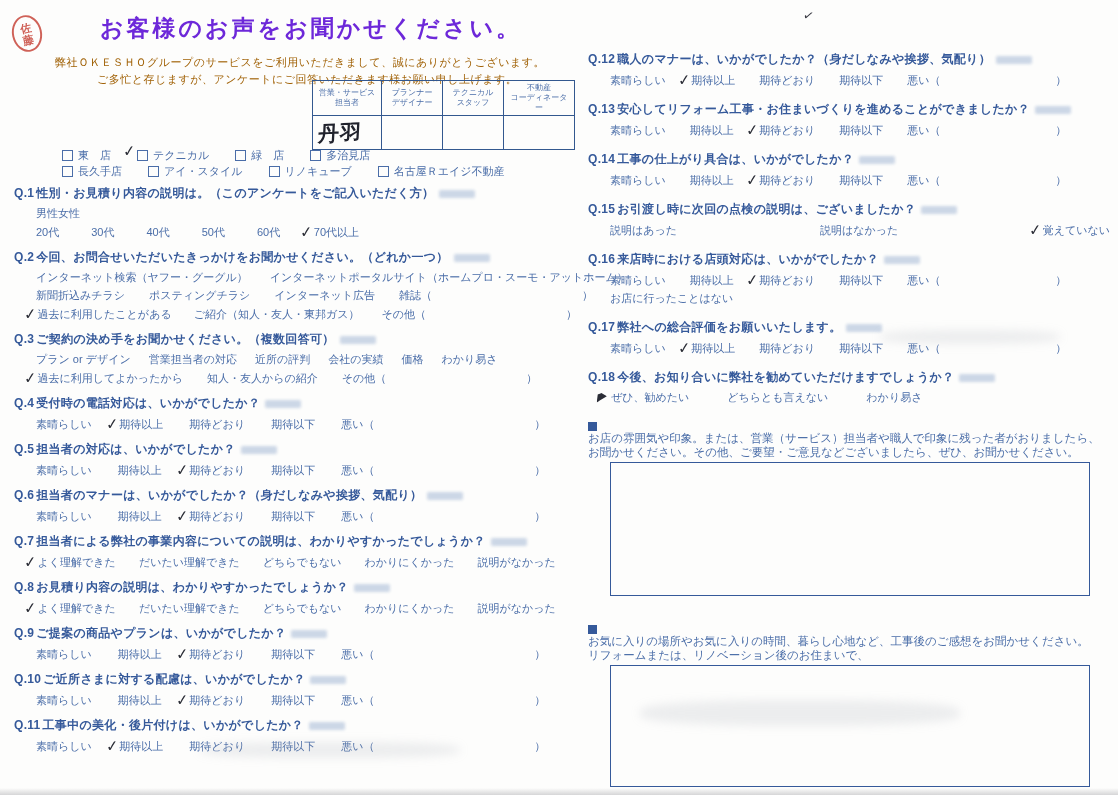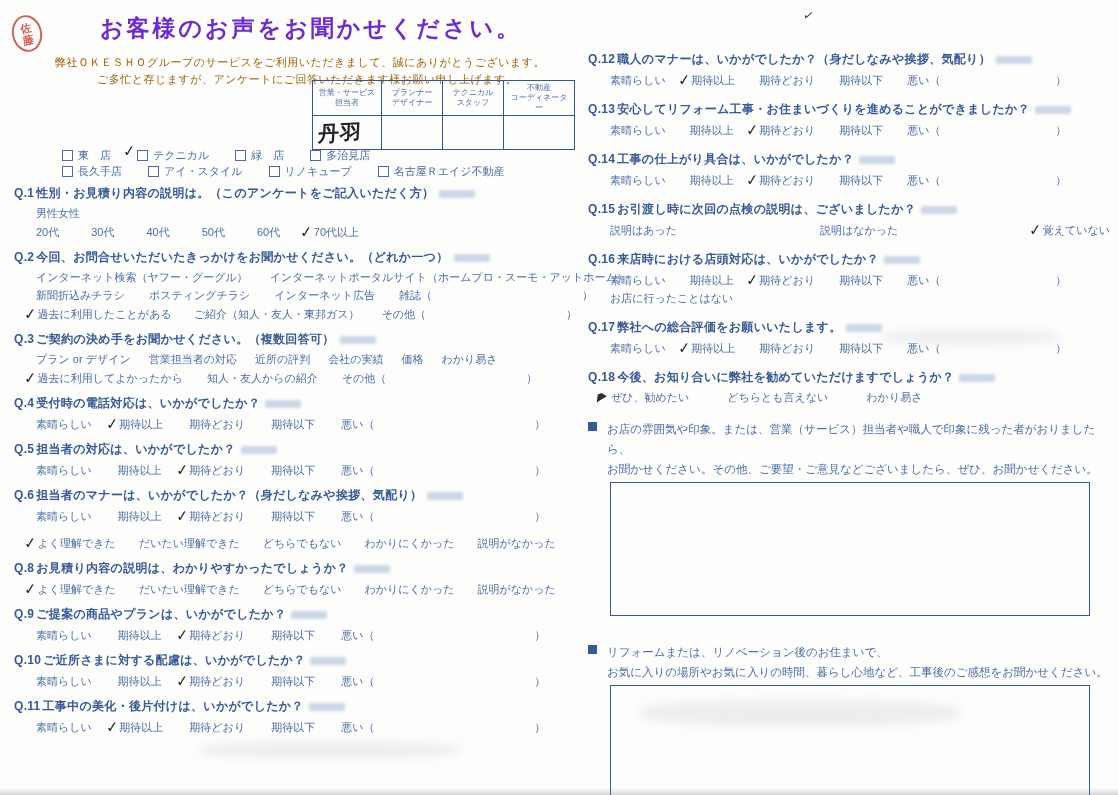--- a/index.html
+++ b/index.html
@@ -49,21 +49,21 @@
   .opt{white-space:nowrap;display:inline-flex;align-items:baseline;}
   .blank{display:inline-block;height:1px;}
   .check{font-weight:bold;font-size:15px;color:#2b2d36;display:inline-block;
          transform:rotate(-6deg);margin-left:-12px;margin-right:1px;position:relative;top:1px;}
   .pen-mark{display:inline-block;width:11px;height:9px;background:#2b2d36;margin-right:4px;
             margin-left:-14px;clip-path:polygon(0% 100%,20% 10%,55% 0%,100% 45%,30% 80%);
             transform:rotate(-8deg);align-self:center;}
   
   .comment-sec{margin-top:12px;}
   .comment-sec + .comment-sec{margin-top:26px;}
-  .lead{display:flex;font-size:11.5px;color:#4a6da8;line-height:20px;}
+  .lead{display:flex;font-size:11.5px;color:#4a6da8;line-height:14px;flex-direction:column;}
   .sq{display:inline-block;width:9px;height:9px;background:#35599a;margin-right:10px;flex:none;
       margin-top:3px;}
   .comment-box{margin-left:22px;margin-top:3px;border:1.5px solid #35599a;width:478px;
                background:transparent;}
   .thanks{display:flex;font-size:11.5px;color:#35599a;font-weight:bold;margin-top:8px;
           align-items:center;}
   
   .bleed{position:absolute;background:rgba(150,155,168,.16);filter:blur(5px);border-radius:40%;}
   .scan-shade{position:absolute;left:0;right:0;bottom:0;height:7px;
               background:linear-gradient(to bottom,rgba(110,110,118,0),rgba(110,110,118,.28));}
@@ -333,20 +333,21 @@
             <span>期待以下</span>
           </span>
           <span class="opt">
             <span>悪い（</span>
             <span class="blank" style="width: 160px;"></span>
             <span>）</span>
           </span>
         </div>
       </div>
       <div class="q">
+        <div class="q-title"><span class="q-id">Q.7</span><span>担当者による弊社の事業内容についての説明は、わかりやすかったでしょうか？</span><span class="smudge"></span></div>
         <div class="opt-line" style="column-gap: 23px;">
           <span class="opt">
             <span class="check">✓</span>
             <span>よく理解できた</span>
           </span>
           <span class="opt">
             <span>だいたい理解できた</span>
           </span>
           <span class="opt">
             <span>どちらでもない</span>
@@ -610,22 +611,22 @@
             <div>お店の雰囲気や印象。または、営業（サービス）担当者や職人で印象に残った者がおりましたら、</div>
             <div>お聞かせください。その他、ご要望・ご意見などございましたら、ぜひ、お聞かせください。</div>
           </div>
         </div>
         <div class="comment-box" style="height: 132px;"></div>
       </div>
       <div class="comment-sec">
         <div class="lead">
           <span class="sq"></span>
           <div>
+            <div>お気に入りの場所やお気に入りの時間、暮らし心地など、工事後のご感想をお聞かせください。</div>
             <div>リフォームまたは、リノベーション後のお住まいで、</div>
-            <div>お気に入りの場所やお気に入りの時間、暮らし心地など、工事後のご感想をお聞かせください。</div>
           </div>
         </div>
         <div class="comment-box" style="height: 120px;"></div>
       </div>
       <div class="thanks">
         <span class="sq"></span>
         <span>ご協力、誠にありがとうございました。</span>
       </div>
     </div>
 

